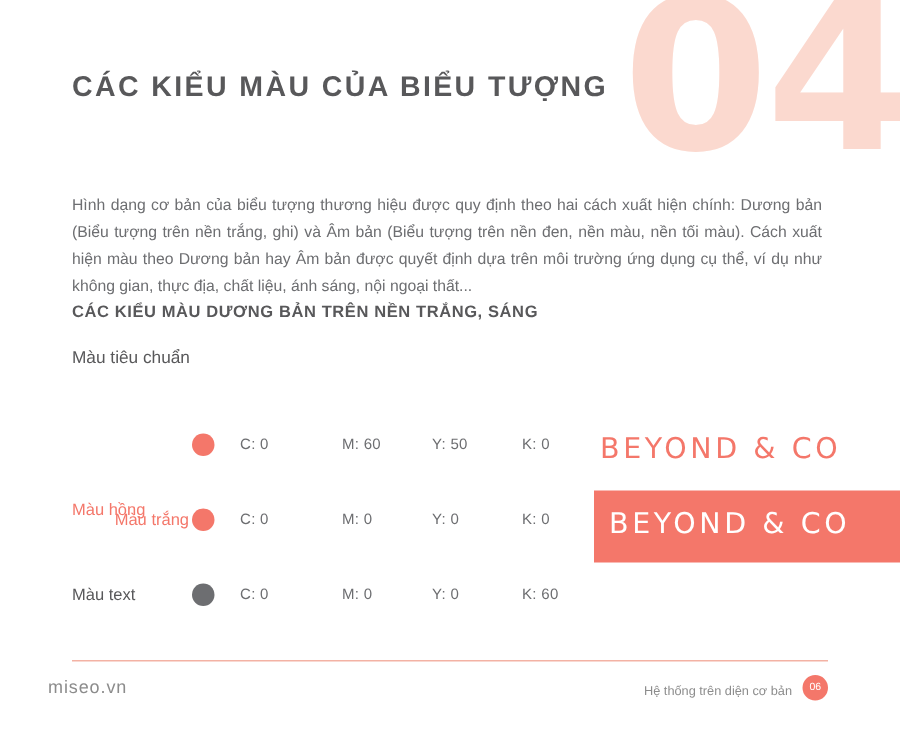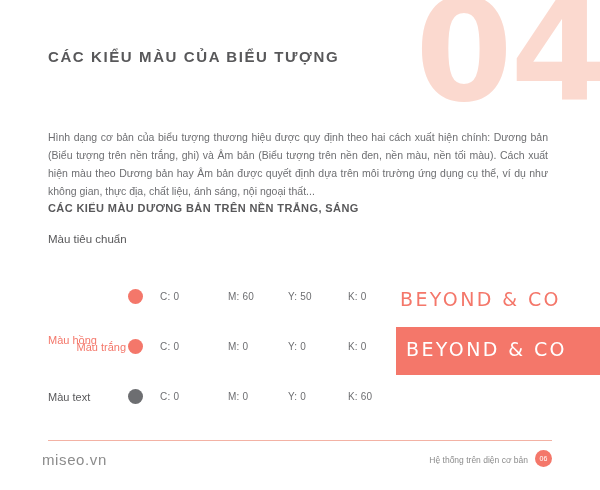--- a/index.html
+++ b/index.html
@@ -31,21 +31,21 @@
     letter-spacing: -2px;
     color: #fbd9cf;
     line-height: 1;
     font-family: "DejaVu Sans", sans-serif;
     user-select: none;
   }
   .title {
     position: absolute;
     left: 48px;
     top: 48px;
-    font-size: 15px;
+    font-size: 19px;
     font-weight: bold;
     letter-spacing: 1.6px;
     color: #58585a;
     font-family: "Liberation Sans", sans-serif;
   }
   .intro {
     position: absolute;
     left: 48px;
     top: 128px;
     width: 500px;
@@ -138,23 +138,23 @@
   
   .footer-rule {
     position: absolute;
     left: 48px;
     top: 440px;
     width: 504px;
     border-top: 1px solid #f3b2a4;
   }
   .footer-left {
     position: absolute;
-    left: 42px;
+    left: 32px;
     top: 451px;
-    font-size: 15px;
+    font-size: 12px;
     color: #8c8c8c;
     letter-spacing: 0.6px;
   }
   .footer-right {
     position: absolute;
     right: 72px;
     top: 455px;
     font-size: 8.5px;
     color: #8c8c8c;
   }

